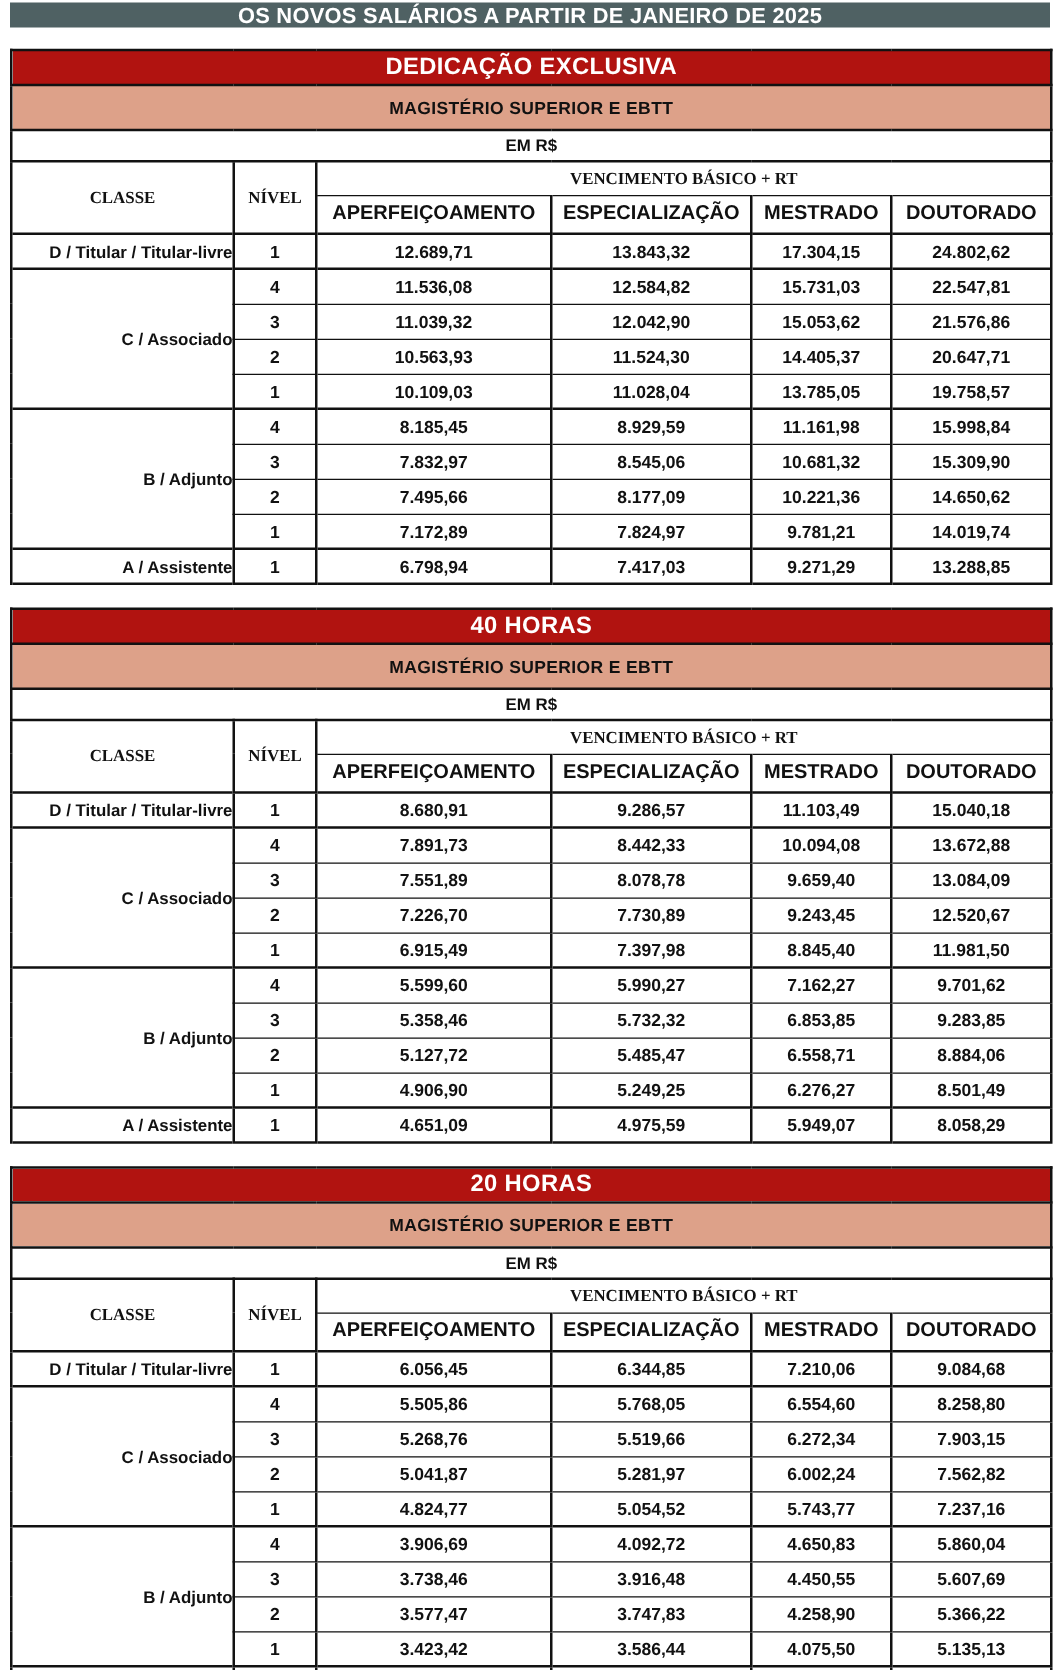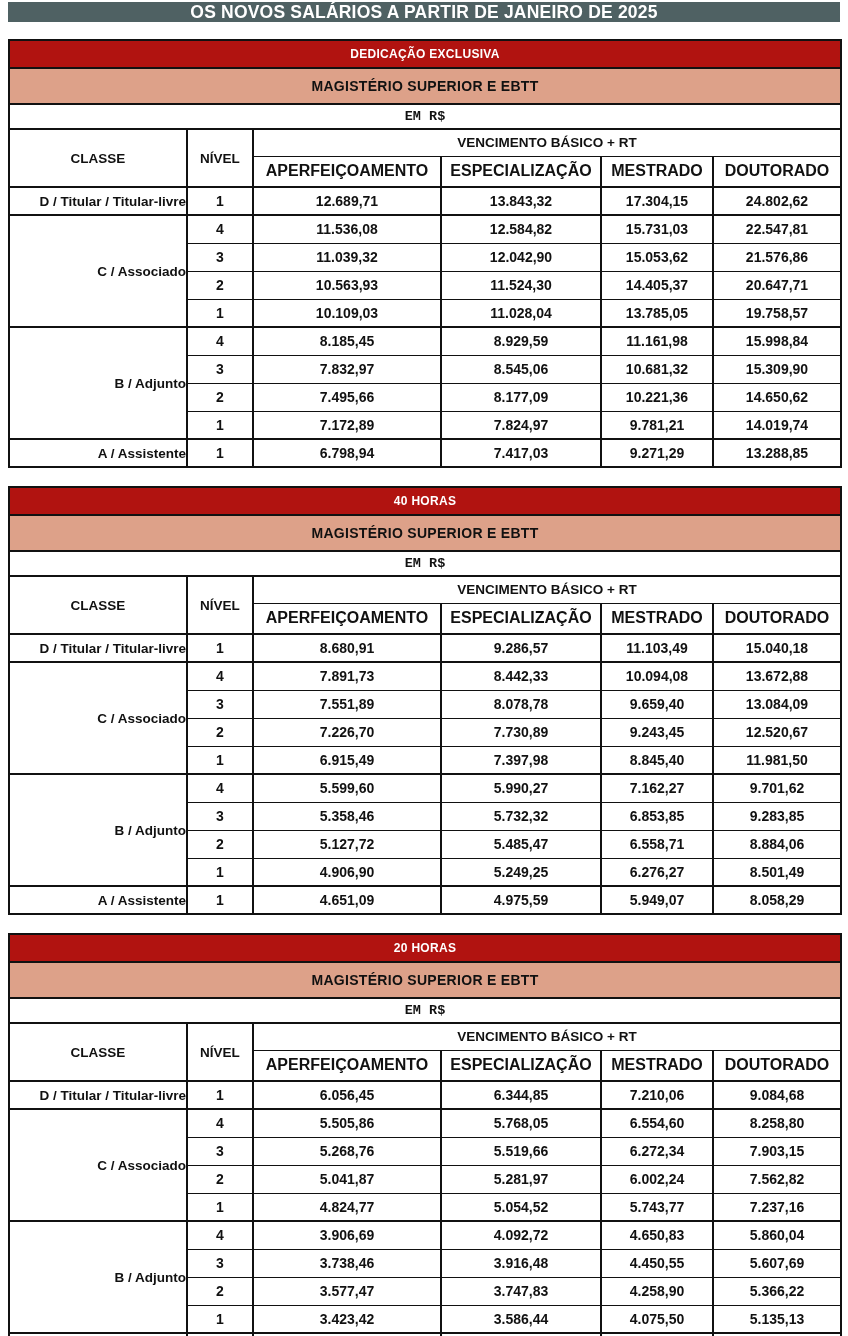--- a/index.html
+++ b/index.html
@@ -43,37 +43,36 @@
   th,td{
     border:1px solid var(--ink);
     text-align:center;vertical-align:middle;
     font-weight:bold;
     overflow:hidden;white-space:nowrap;
   }
 
   
   tr.red-row th{
     background:var(--red);color:#ffffff;
-    height:28px;font-size:12px;letter-spacing:0.3px;
+    height:28px;font-size:19px;letter-spacing:0.3px;
     border:2px solid var(--ink);
     margin-top:32px;
   }
   tr.salmon-row th{
     background:var(--salmon);color:var(--ink);
     height:36px;font-size:14px;letter-spacing:0.3px;
     border:2px solid var(--ink);
   }
   tr.currency-row th{
     background:#ffffff;height:25px;font-size:13.5px;
     border:2px solid var(--ink);
-    font-family:Liberation Mono, monospace;
   }
 
   
-  tr.col-head-top th{height:27px;font-size:13.5px;border-width:2px 2px 1px 2px;}
+  tr.col-head-top th{height:27px;font-size:13.5px;border-width:2px 2px 1px 2px;font-family:Liberation Serif, serif;}
   th.rowspan-head{font-size:14px;border-width:2px;}
   tr.col-head-sub th{height:31px;font-size:16px;border-width:1px 2px 2px 2px;}
 
   
   tbody td{height:28px;font-size:14px;}
   td.classe-cell{font-size:13.5px;border-width:1px 2px;text-align:right;}
   td.nivel-cell{border-left-width:2px;border-right-width:2px;}
   td.value-cell{border-right-width:2px;}
   tbody tr.group-start td{border-top-width:2px;}
   tbody tr:first-child td{border-top-width:2px;}

